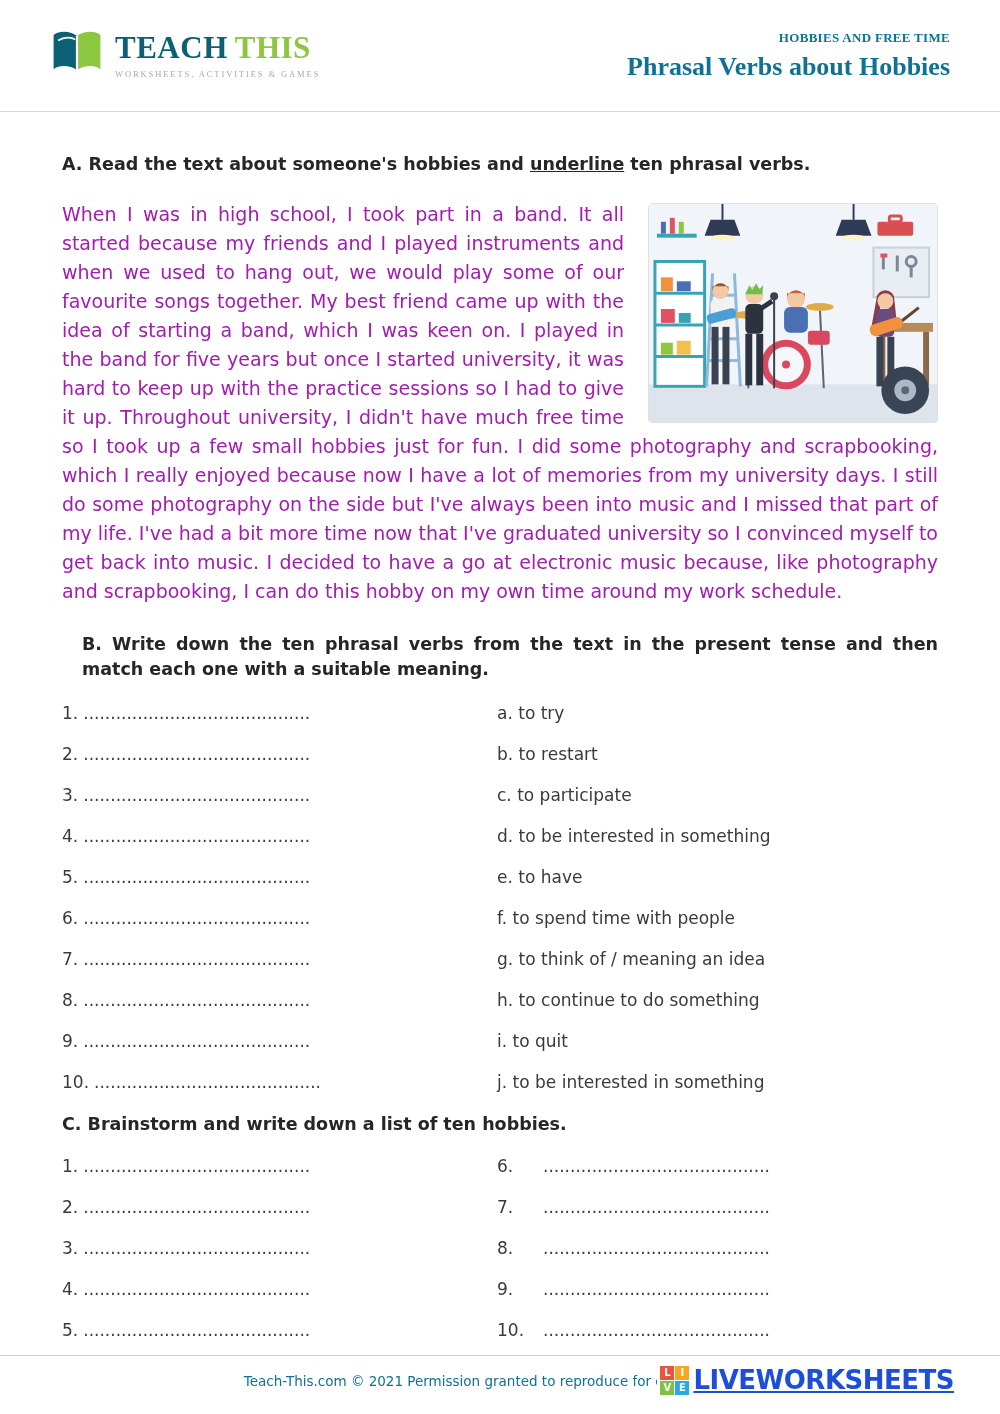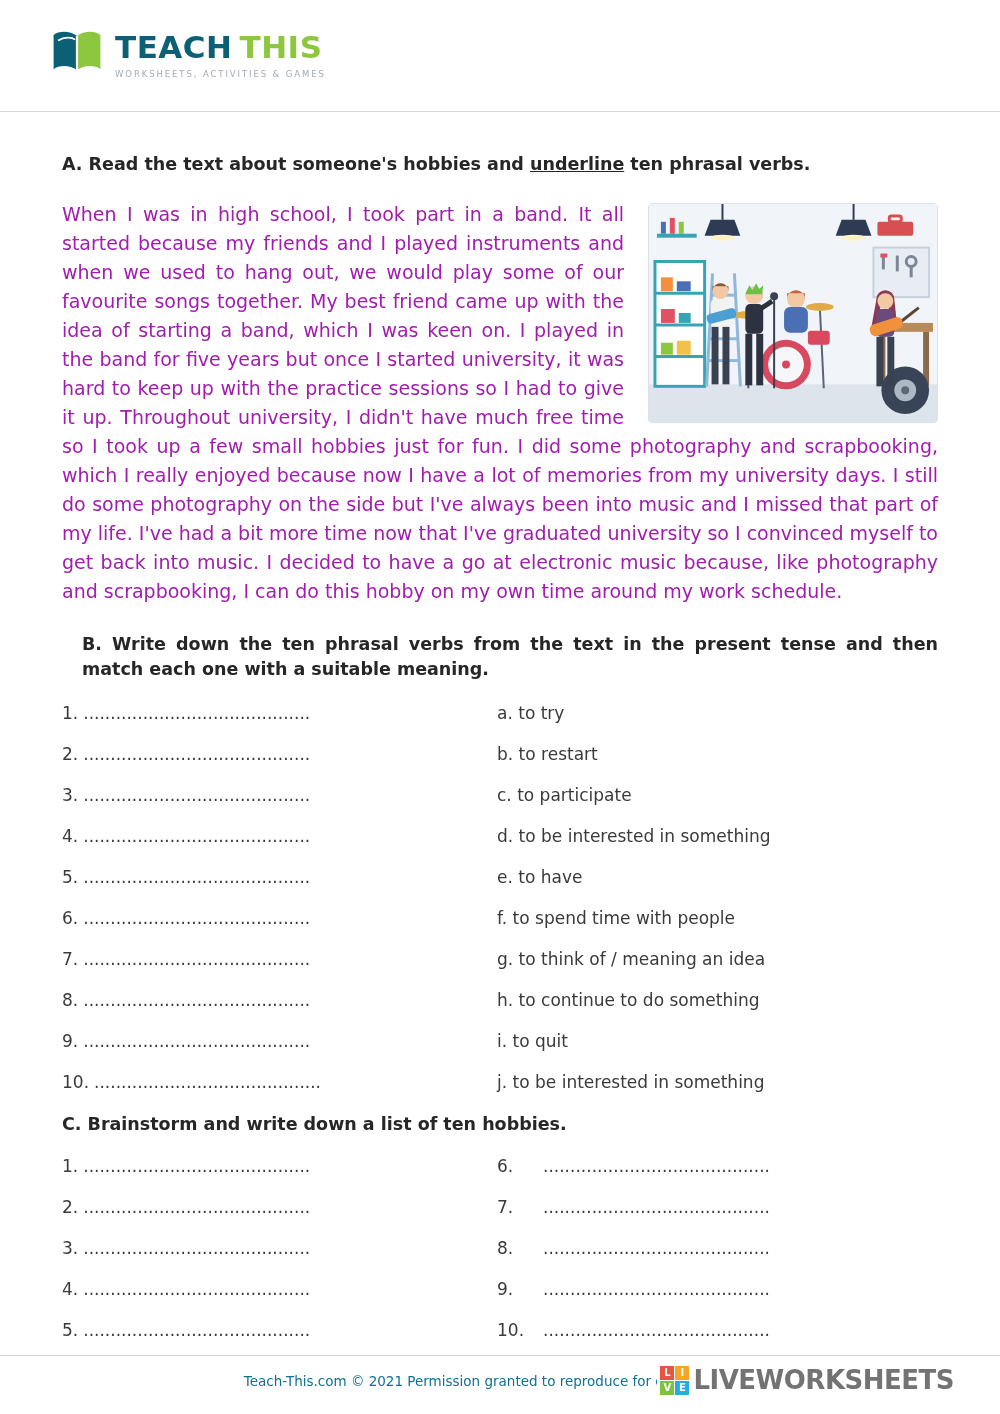--- a/index.html
+++ b/index.html
@@ -1,21 +1,21 @@
 <!DOCTYPE html>
 <html><head>
 <meta charset="utf-8">
 <style>
   * { margin:0; padding:0; box-sizing:border-box; }
   html,body { background:#ffffff; }
   body { font-family:"DejaVu Sans","Liberation Sans",sans-serif; }
   .page { width:1000px; height:1414px; position:relative; background:#ffffff; overflow:hidden; margin:0 auto; }
 
   
-  .header { height:112px; display:flex; justify-content:space-between; align-items:center; padding:0 50px; border-bottom:1px solid #d8d8d8; }
+  .header { height:112px; display:flex; justify-content:space-between; align-items:center; padding:0 50px; border-bottom:1px solid #d8d8d8;font-family:Liberation Serif, serif; }
   .logo { display:flex; align-items:center; gap:11px; }
   .logo-textcol { display:flex; flex-direction:column; }
   .brand-line { line-height:1; white-space:nowrap; }
   .brand { font-size:31px; font-weight:bold; letter-spacing:0.5px; }
   .brand-teach { color:#0c6075; }
   .brand-this { color:#8dc63f; margin-left:7px; }
   .logo-tagline { font-size:8.5px; color:#a3abb3; letter-spacing:1.9px; margin-top:6px; }
   .header-right { text-align:right; }
   .header-category { font-size:13px; font-weight:bold; color:#0f7193; letter-spacing:0.3px; }
   .header-title { font-size:26px; font-weight:bold; color:#0f7193; margin-top:6px; }
@@ -39,21 +39,21 @@
   .c-list { margin-top:16px; }
 
   
   .footer { position:absolute; left:0; top:1355px; width:1000px; height:59px; border-top:1px solid #cfd4d9; background:#ffffff; }
   .footer-text { margin-top:17px; text-align:center; font-size:13.5px; color:#0f7193; }
   .lw-logo { position:absolute; right:46px; top:9px; display:flex; align-items:center; gap:4px; background:#ffffff; padding-left:3px; }
   .lw-blocks { display:grid; grid-template-columns:14px 14px; grid-auto-rows:14px; gap:1px; }
   .lw-block { color:#fff; font-size:10px; font-weight:bold; display:flex; align-items:center; justify-content:center; font-family:"DejaVu Sans","Liberation Sans",sans-serif; }
   .lw-l { background:#e8543f; } .lw-i { background:#f5a623; }
   .lw-v { background:#7dc242; } .lw-e { background:#29abe2; }
-  .lw-text { font-size:26px; font-weight:bold; color:#737373; letter-spacing:-0.5px; }
+  .lw-text { font-size:26px; font-weight:bold; color:#1d4ed8; letter-spacing:-0.5px;text-decoration:underline; }
 </style>
 </head>
 <body>
 
 <div class="page">
 
   <div class="header">
     <div class="logo">
       <span>
         <svg width="54" height="56" viewBox="0 0 60 60">
@@ -63,20 +63,24 @@
           <path d="M9 15 C16 11 24 11 28 14" stroke="#ffffff" stroke-width="2" fill="none"></path>
         </svg>
       </span>
       <div class="logo-textcol">
         <div class="brand-line">
           <span class="brand brand-teach">TEACH</span><span class="brand brand-this">THIS</span>
         </div>
         <div class="logo-tagline">WORKSHEETS, ACTIVITIES &amp; GAMES</div>
       </div>
     </div>
+    <div class="header-right">
+      <div class="header-category">HOBBIES AND FREE TIME</div>
+      <div class="header-title">Phrasal Verbs about Hobbies</div>
+    </div>
   </div>
 
   <div class="content">
 
     <div class="section-heading heading-a">
       <span>A. Read the text about someone's hobbies and </span><span class="underlined">underline</span><span> ten phrasal verbs.</span>
     </div>
 
     <div class="passage">
       <span class="illustration">

